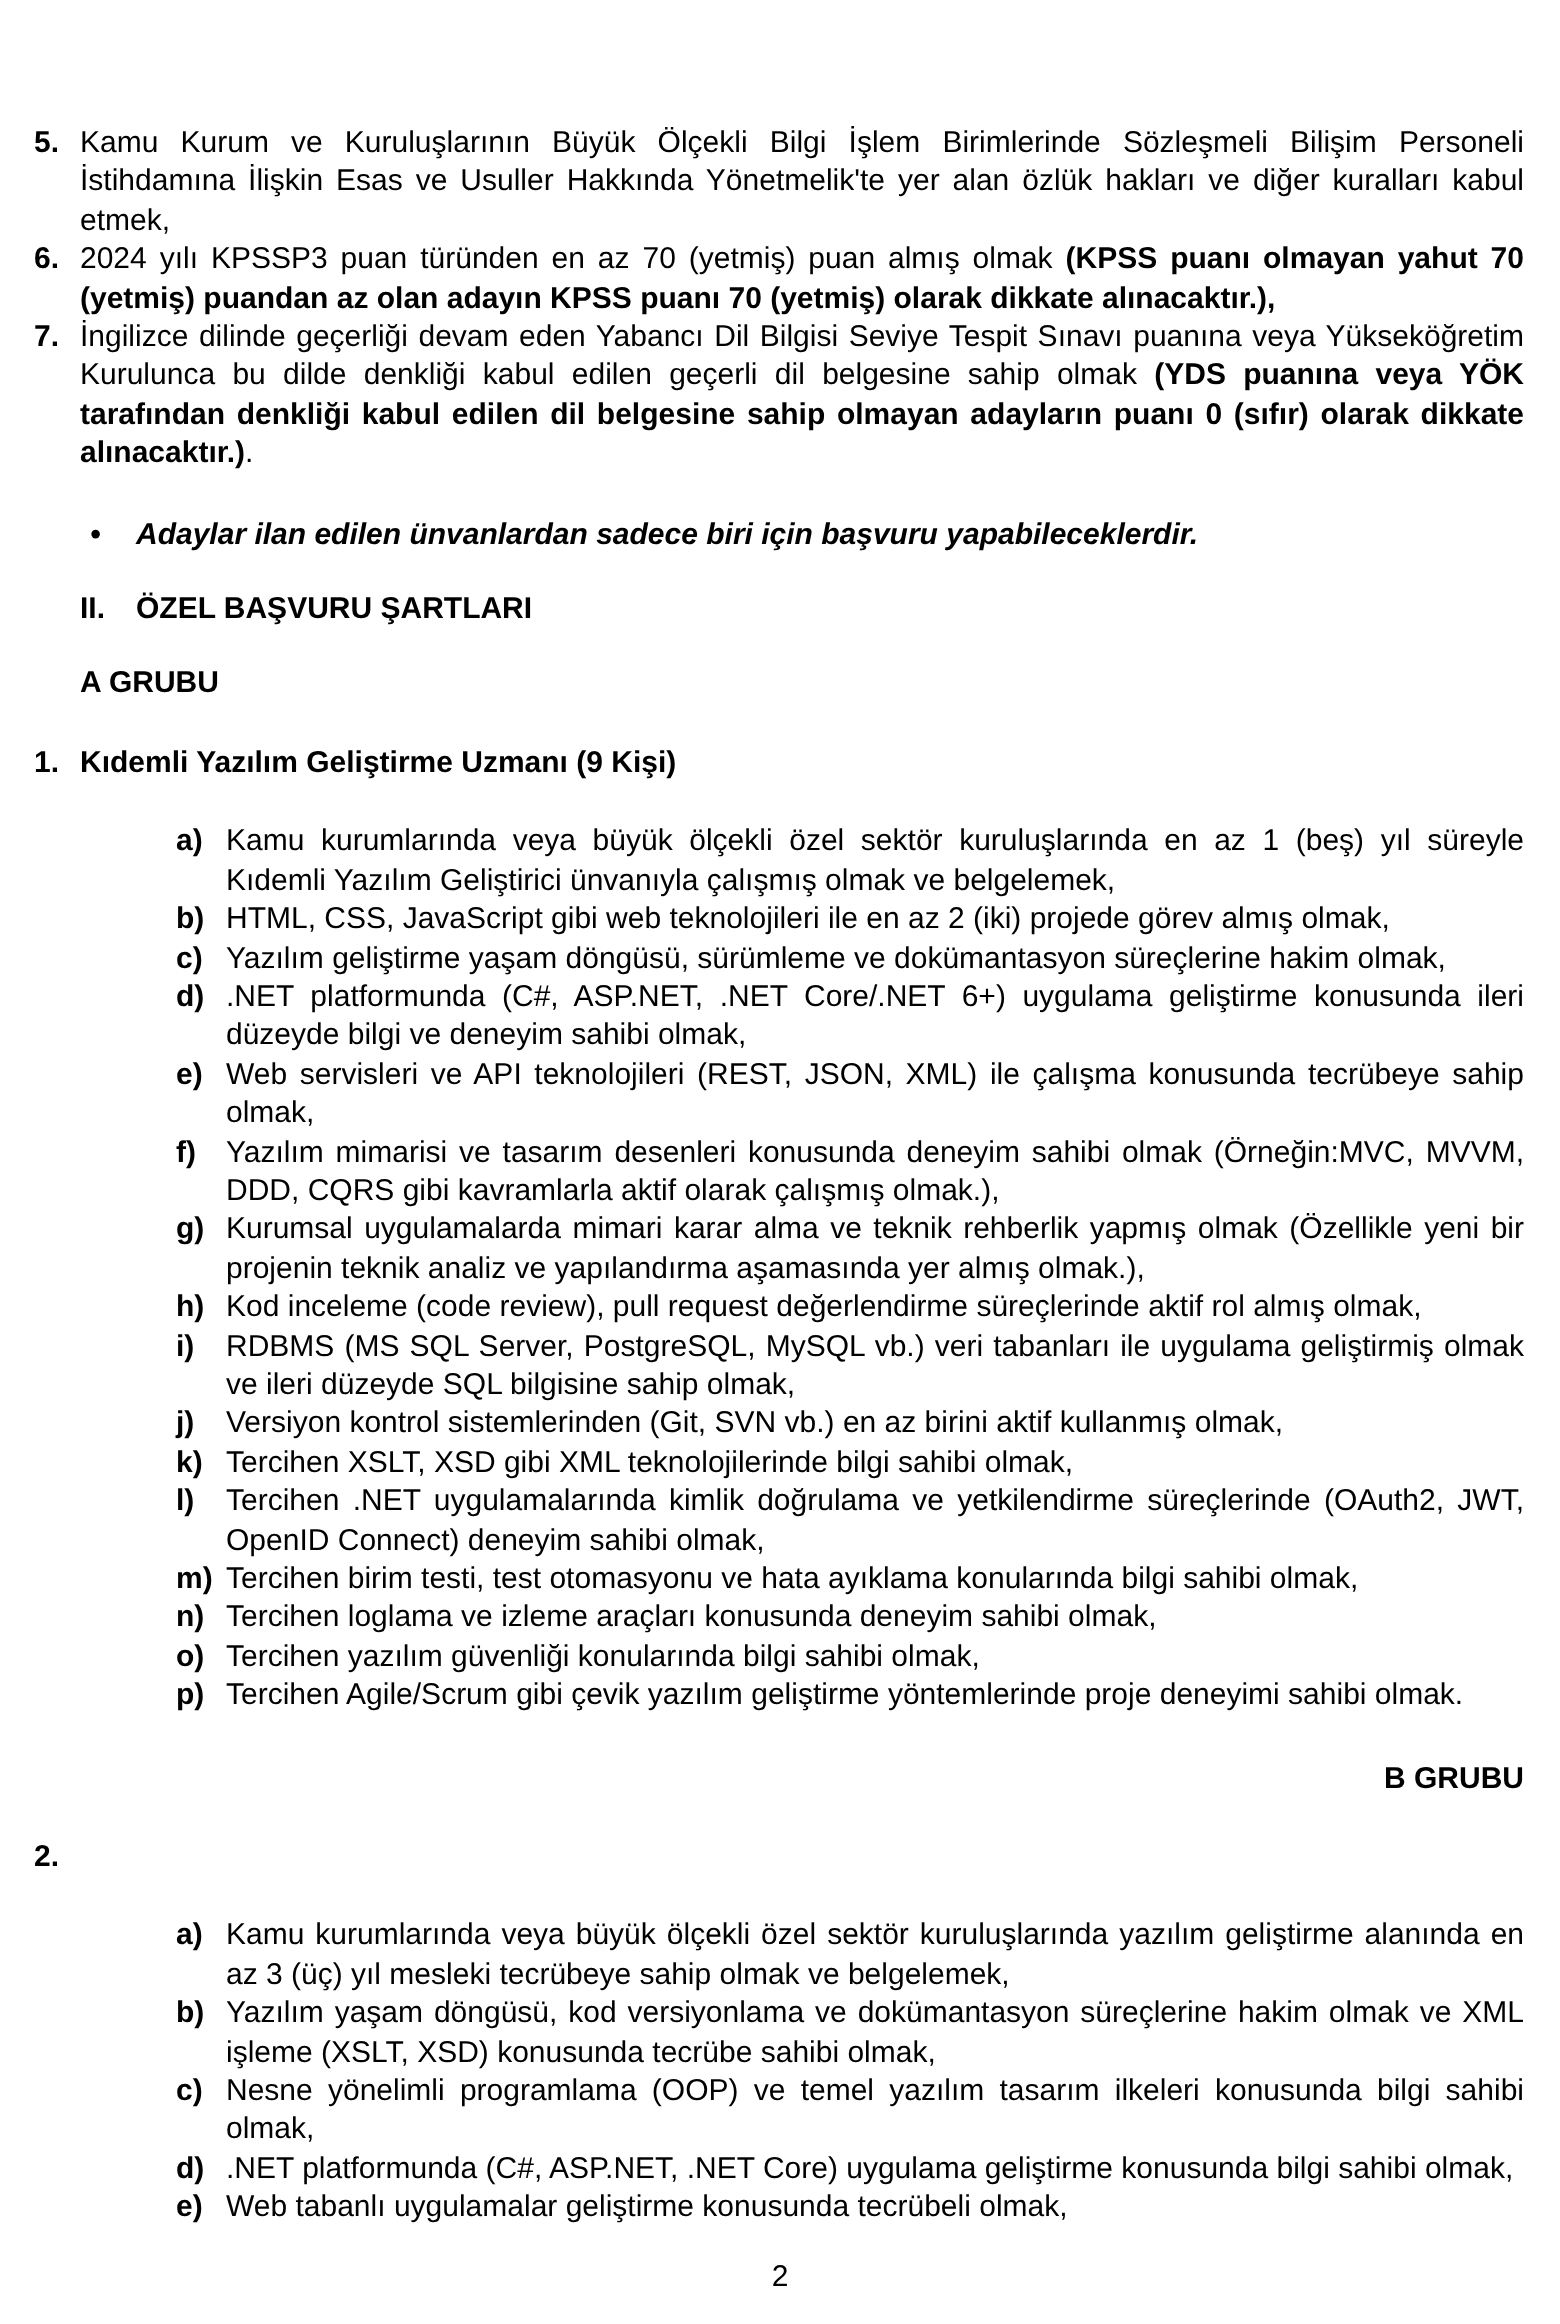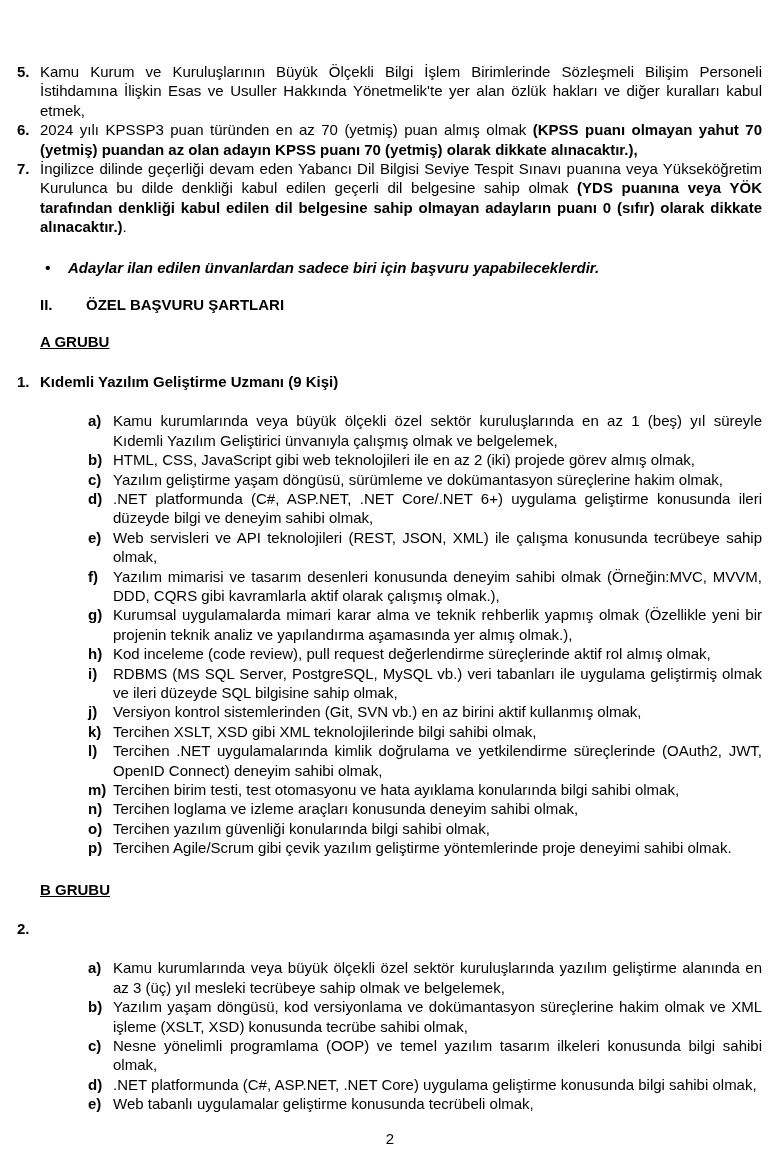--- a/index.html
+++ b/index.html
@@ -33,28 +33,26 @@
     margin-left: 28px;
     font-weight: bold;
     font-style: italic;
   }
   .note .marker { flex: none; width: 23px; }
   .section-heading {
     display: flex;
     margin-top: 18px;
     margin-left: 23px;
     font-weight: bold;
-    gap: 18px;
   }
   .section-heading .num { flex: none; width: 28px; }
   .group-heading {
     margin-top: 18px;
     margin-left: 23px;
     font-weight: bold;
-    text-decoration: underline;
   }
   .position {
     display: flex;
     margin-top: 20px;
     font-weight: bold;
   }
   .position .num { flex: none; width: 23px; }
   .sublist { margin-top: 20px; }
   .sitem { display: flex; margin-left: 71px; }
   .sitem .letter {
@@ -191,21 +189,21 @@
         <div class="body">Tercihen yazılım güvenliği konularında bilgi sahibi olmak,</div>
       </div>
 
       <div class="sitem">
         <span class="letter">p)</span>
         <div class="body">Tercihen Agile/Scrum gibi çevik yazılım geliştirme yöntemlerinde proje deneyimi sahibi olmak.</div>
       </div>
 
   </div>
 
-  <div class="group-heading" style="margin-top:22px;">B GRUBU</div>
+  <div class="group-heading" style="margin-top:22px;text-align:right;">B GRUBU</div>
 
   <div class="position">
     <span class="num">2.</span>
   </div>
 
   <div class="sublist">
 
       <div class="sitem">
         <span class="letter">a)</span>
         <div class="body">Kamu kurumlarında veya büyük ölçekli özel sektör kuruluşlarında yazılım geliştirme alanında en az 3 (üç) yıl mesleki tecrübeye sahip olmak ve belgelemek,</div>

